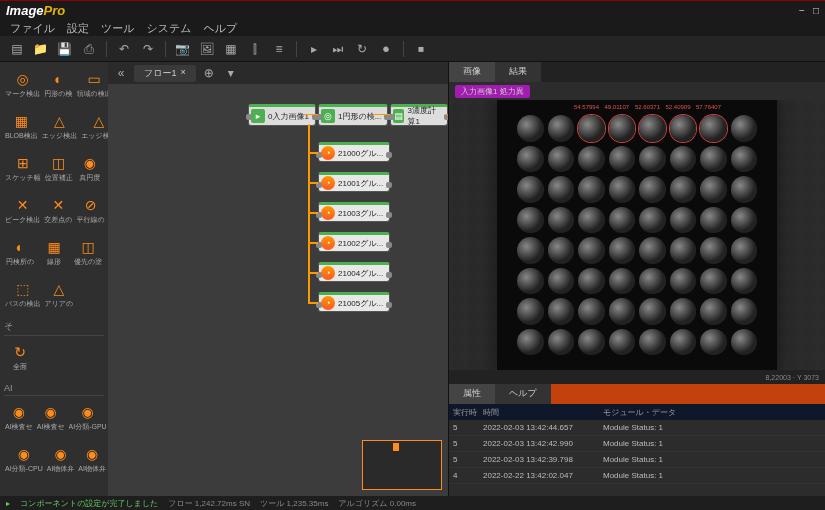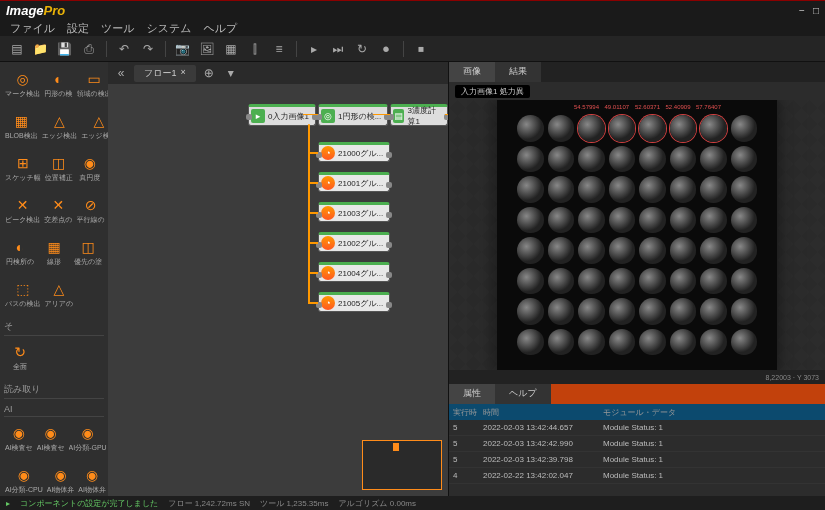--- a/index.html
+++ b/index.html
@@ -33,32 +33,32 @@
 .node.green{border-top:3px solid #4caf50;height:22px}
 .node.sub{background:#e8e8e8;border-top:3px solid #4caf50}
 .node.sub .nicon{background:linear-gradient(#ff9800,#ff5722);border-radius:50%}
 .thumb{position:absolute;bottom:6px;right:6px;width:80px;height:50px;border:1px solid #ff8c1a;background:#2a2a2a}
 .thumb-mark{position:absolute;top:2px;left:30px;width:6px;height:8px;background:#ff8c1a}
 .right{width:377px;display:flex;flex-direction:column;background:#2a2a2a;border-left:1px solid #111}
 .r-tabs{height:20px;display:flex;background:#222}
 .r-tab{padding:3px 14px;font-size:9px;background:#333;cursor:pointer}
 .r-tab.active{background:#444}
 .r-sub{height:18px;display:flex;align-items:center;padding:0 6px;gap:6px;background:#2c2c2c;font-size:8px}
-.r-chip{background:#000000;padding:1px 6px;border-radius:2px}
+.r-chip{background:#a21caf;padding:1px 6px;border-radius:2px}
 .img-view{flex:1;background:#2a2a2a;position:relative;display:flex;align-items:center;justify-content:center;overflow:hidden}
 .img-view::before{content:"";position:absolute;inset:0;background-image:linear-gradient(45deg,#333 25%,transparent 25%),linear-gradient(-45deg,#333 25%,transparent 25%),linear-gradient(45deg,transparent 75%,#333 75%),linear-gradient(-45deg,transparent 75%,#333 75%);background-size:16px 16px;background-color:#2a2a2a;opacity:.3}
 .disc-img{width:280px;height:280px;background:#0a0a0a;position:relative;box-shadow:0 0 20px rgba(0,0,0,.5)}
 .discs{position:absolute;inset:20px;display:grid;grid-template-columns:repeat(8,1fr);grid-template-rows:repeat(8,1fr);gap:4px}
 .disc{border-radius:50%;background:radial-gradient(circle at 35% 35%,#888,#222 60%);position:relative}
 .disc.top{box-shadow:0 0 0 1px #d04040}
 .disc-lbl{position:absolute;top:-11px;left:-4px;font-size:6px;color:#e05050;white-space:nowrap}
 .img-foot{height:14px;display:flex;align-items:center;justify-content:flex-end;padding:0 6px;font-size:7px;color:#888;background:#222}
 .btm-tabs{height:20px;display:flex;background:#c2410c}
 .log{height:92px;background:#2c2c2c;overflow:auto}
-.log-head{display:grid;grid-template-columns:30px 120px 1fr;background:#0c4a6e;font-size:8px;color:#999;height:16px;align-items:center;padding:0 4px}
+.log-head{display:grid;grid-template-columns:30px 120px 1fr;background:#0f172a;font-size:8px;color:#999;height:16px;align-items:center;padding:0 4px}
 .log-row{display:grid;grid-template-columns:30px 120px 1fr;font-size:8px;color:#bbb;height:16px;align-items:center;padding:0 4px;border-bottom:1px solid #333}
 .status{height:14px;background:#1e1e1e;display:flex;align-items:center;padding:0 6px;font-size:8px;color:#888;gap:10px}
 .status .grn{color:#6c6}
 </style>
 </head>
 <body>
 
 <div class="titlebar">
   <span class="logo"><span>Image</span><em>Pro</em></span>
   <div class="title-right">
@@ -180,21 +180,20 @@
           <div class="sb-lbl">アリアの</div>
         </div>
       </div>
       <div class="sb-head">そ</div>
       <div class="sb-grid">
         <div class="sb-item">
           <div class="sb-ico">↻</div>
           <div class="sb-lbl">全面</div>
         </div>
       </div>
-      <div class="sb-head">読み取り</div>
       <div class="sb-head">AI</div>
       <div class="sb-grid">
         <div class="sb-item">
           <div class="sb-ico">◉</div>
           <div class="sb-lbl">AI検査セ</div>
         </div>
         <div class="sb-item">
           <div class="sb-ico">◉</div>
           <div class="sb-lbl">AI検査セ</div>
         </div>

